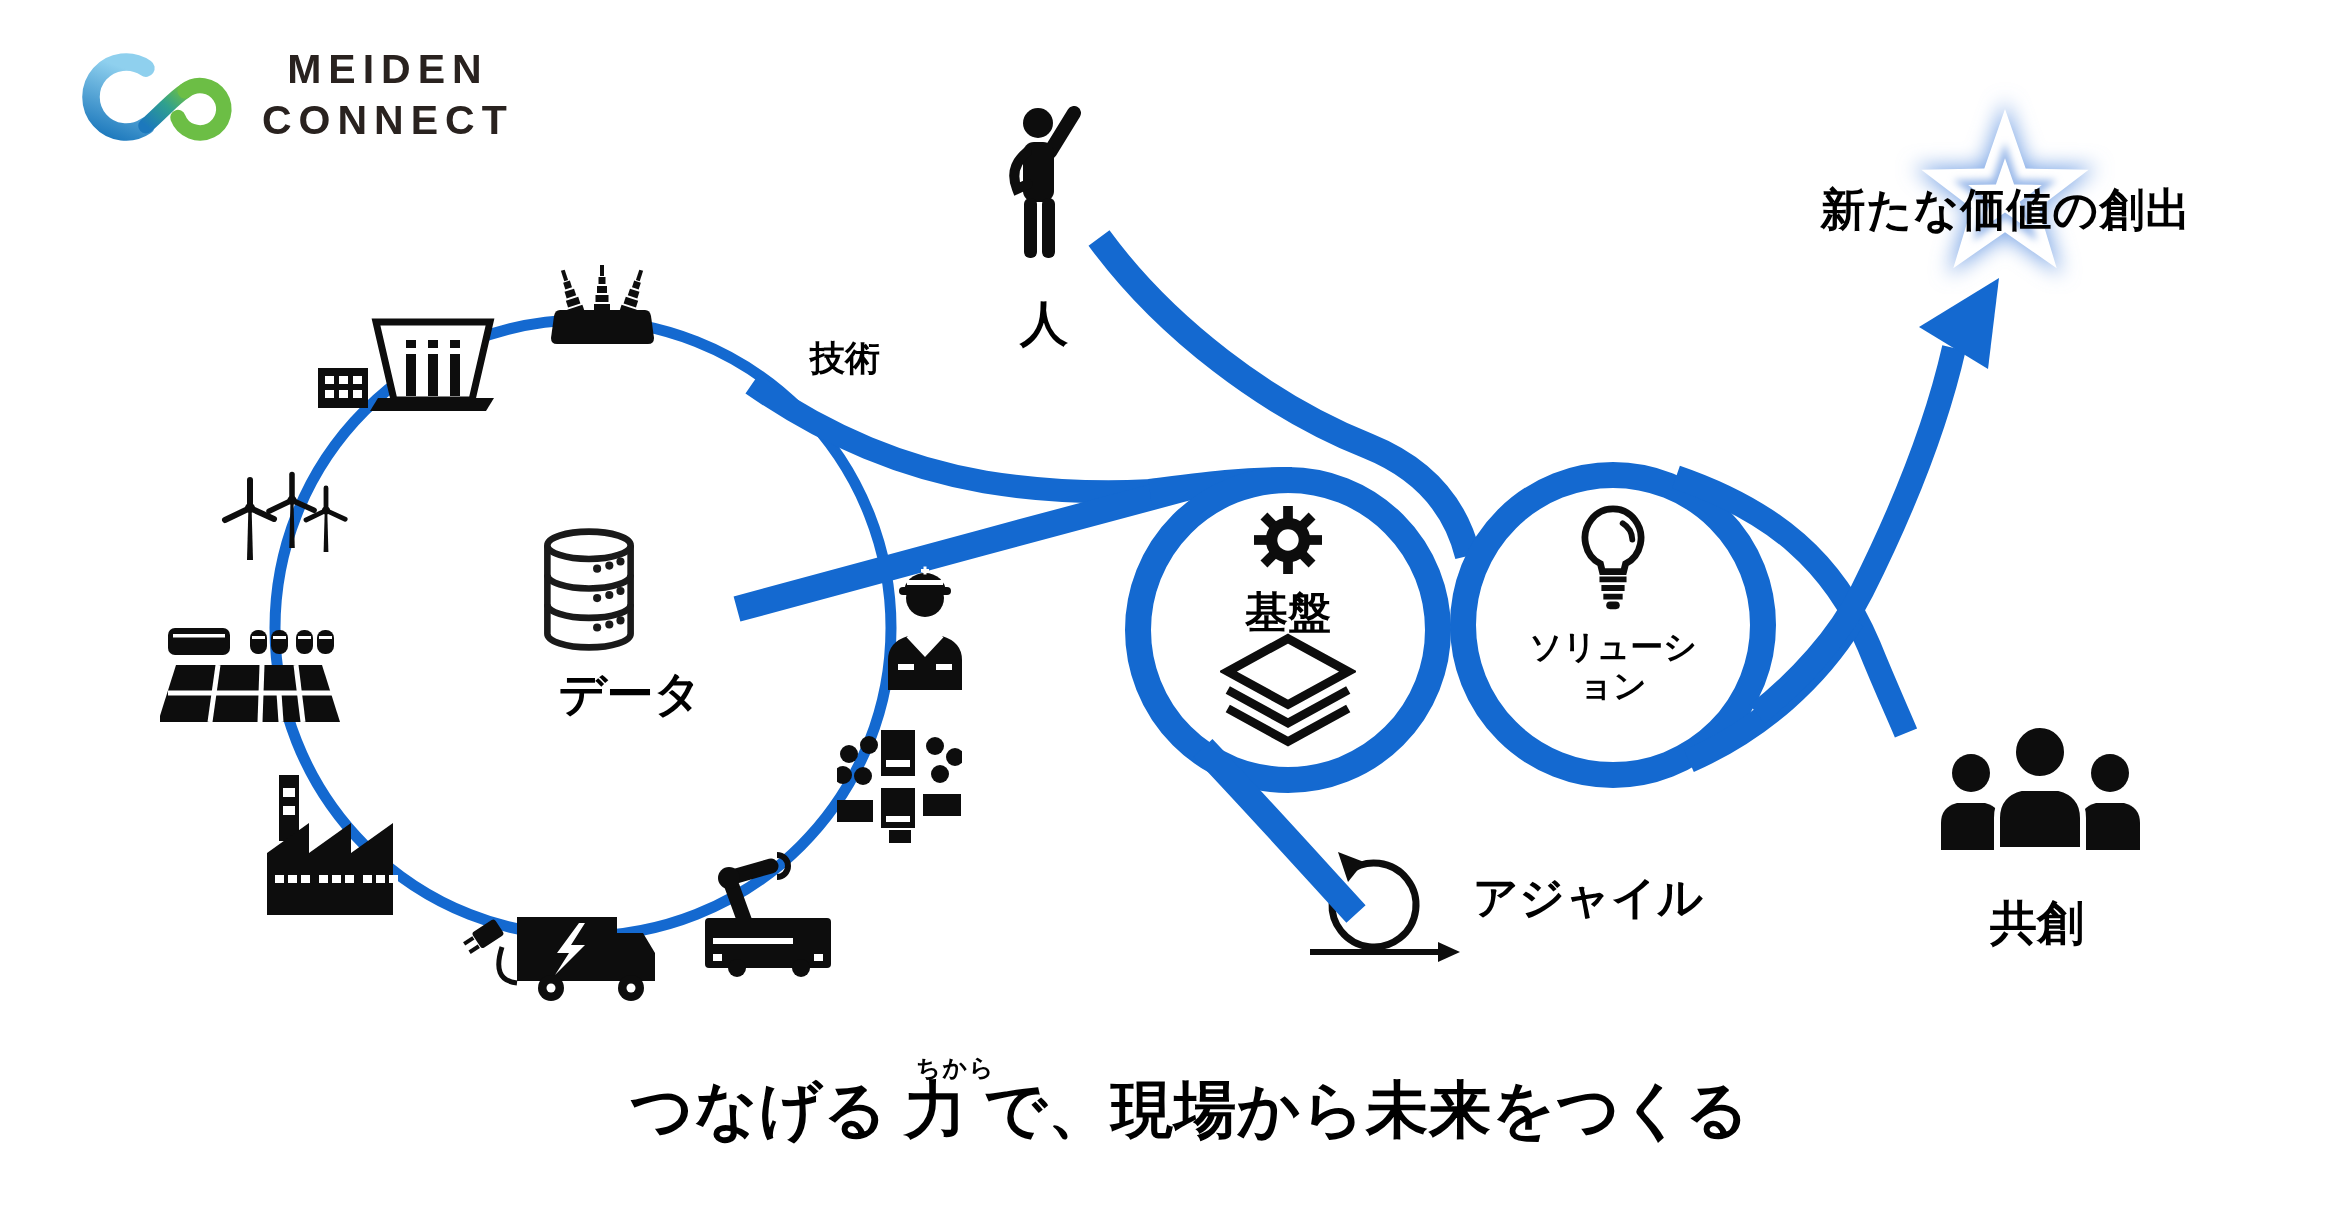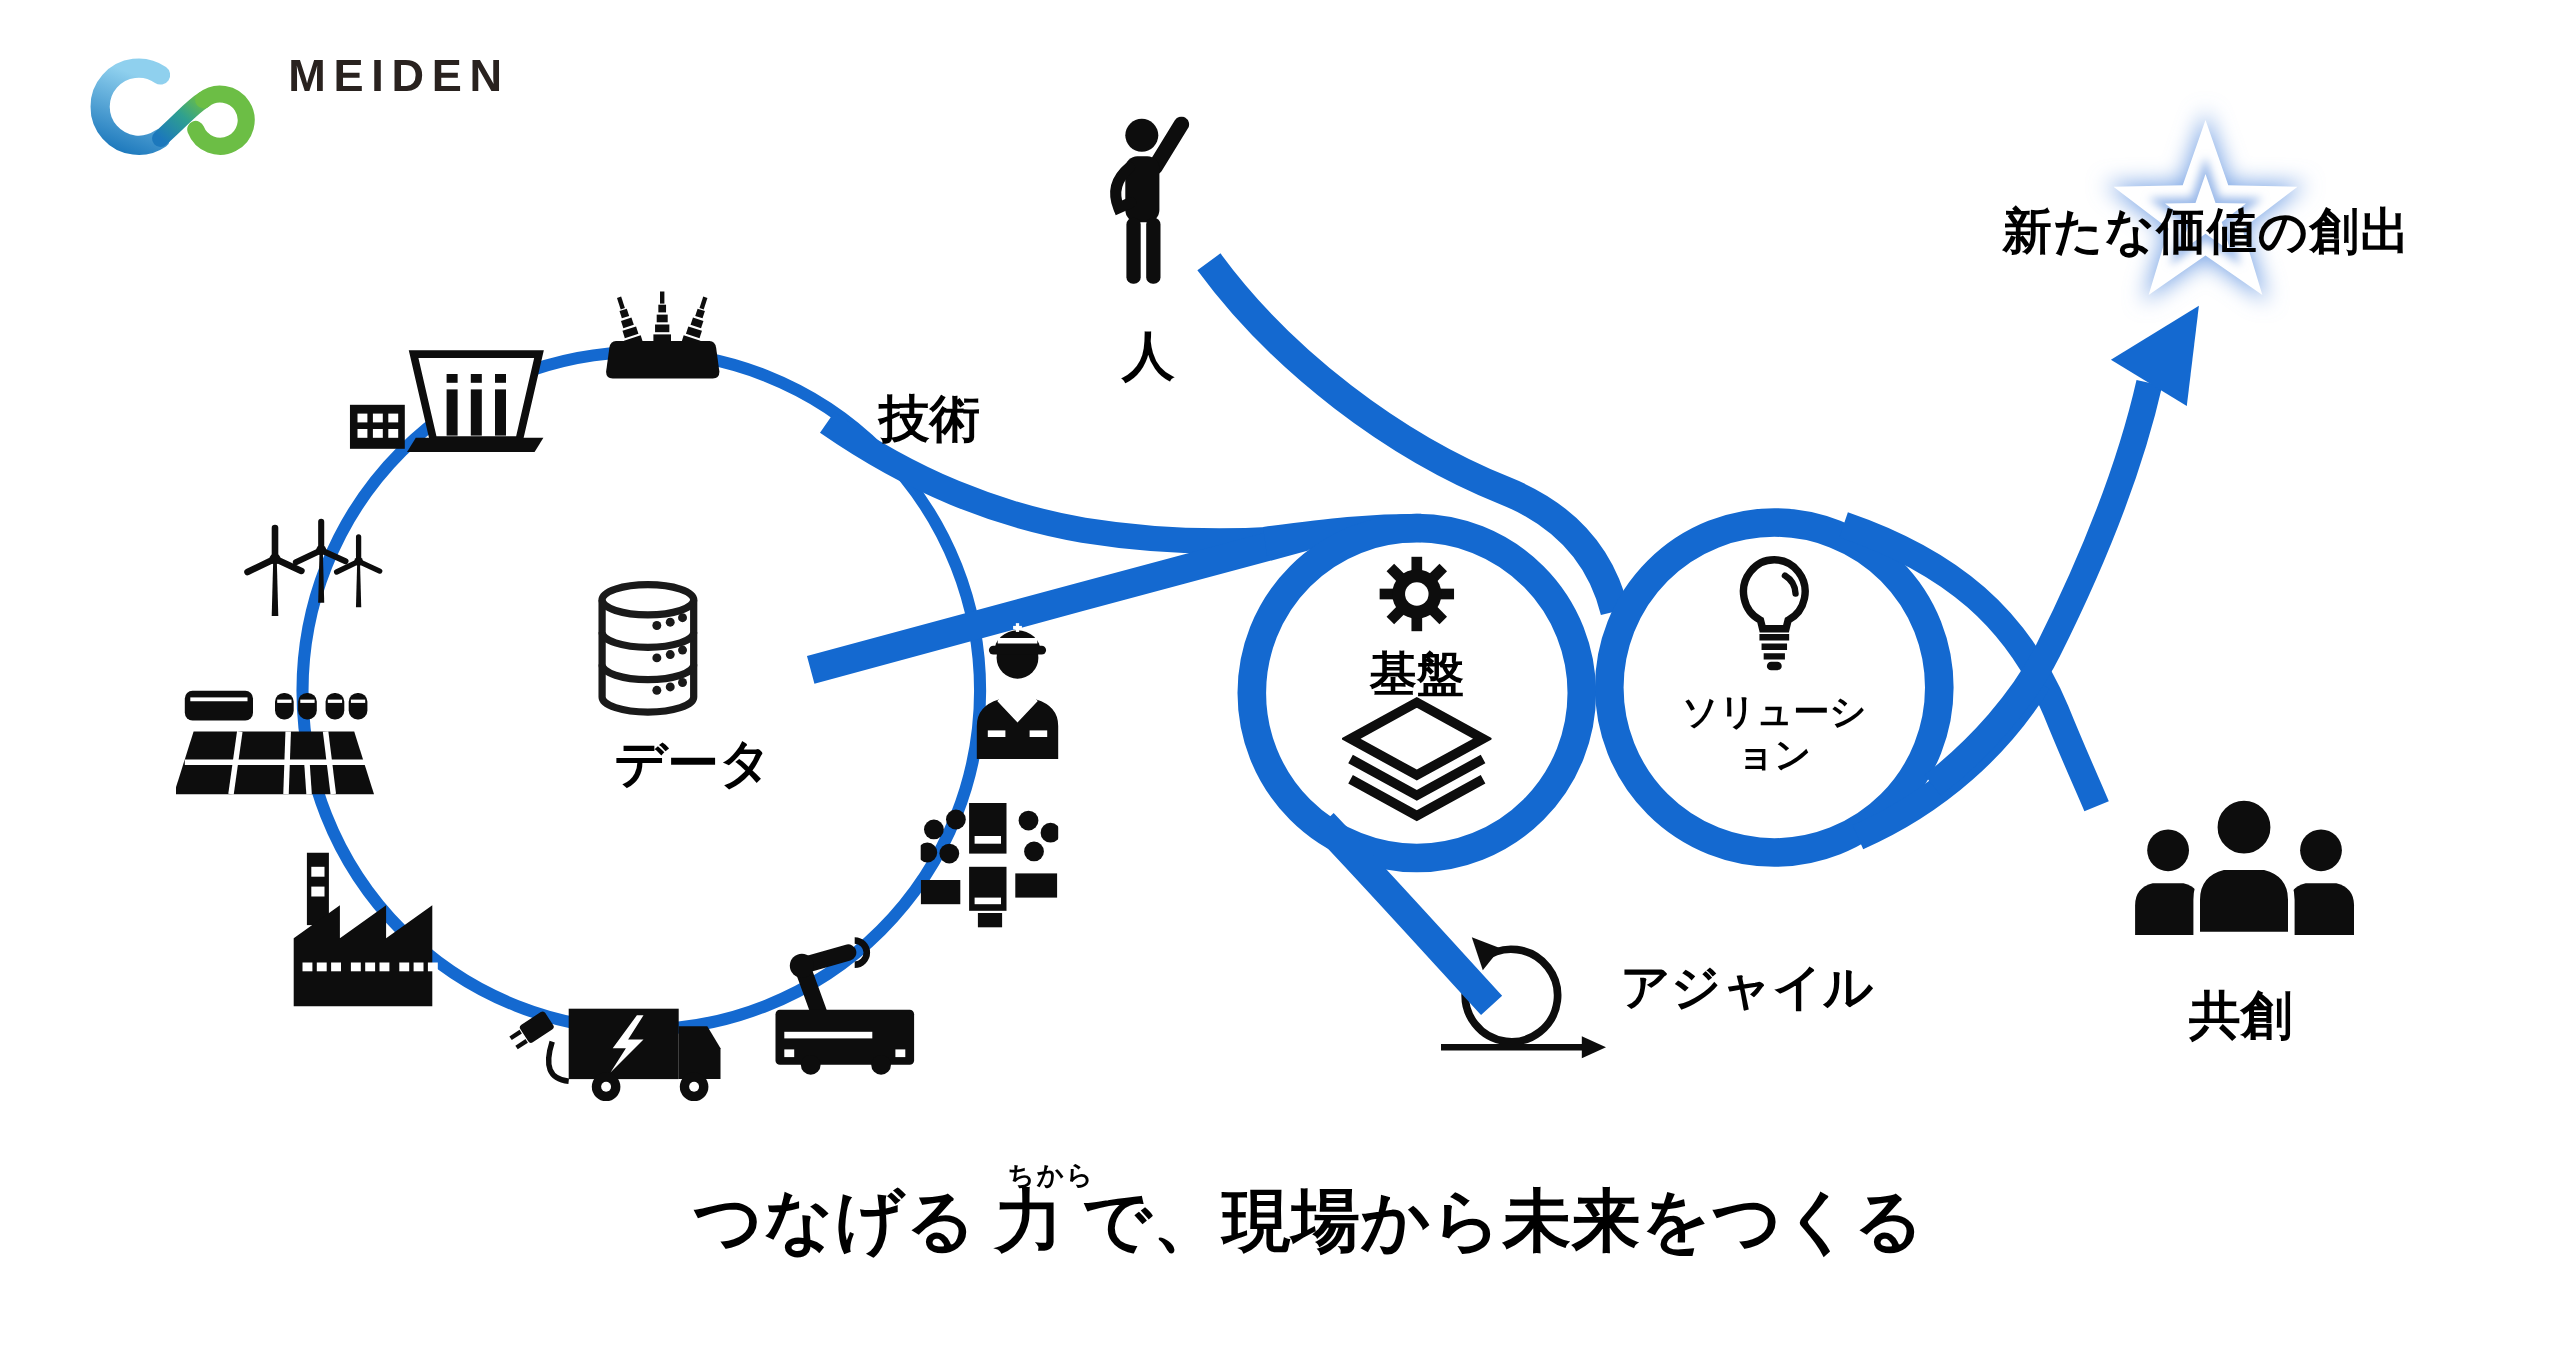--- a/index.html
+++ b/index.html
@@ -46,20 +46,21 @@
           <stop offset="0.55" stop-color="#2FA08F"></stop>
           <stop offset="1" stop-color="#6CBE45"></stop>
       </linearGradient>
     </defs>
     <path d="M62,22 A34,34 0 1 0 62,78" stroke="url(#lgC)" stroke-width="17" fill="none" stroke-linecap="round"></path>
     <path d="M62,78 C82,60 90,50 100,44" stroke="url(#lgS)" stroke-width="15" fill="none" stroke-linecap="round"></path>
     <path d="M100,44 A23,23 0 1 1 93,70" stroke="#6CBE45" stroke-width="15" fill="none" stroke-linecap="round"></path>
   </svg>
   <div id="logo-text">
     <div>MEIDEN</div>
+    <div>CONNECT</div>
   </div>
 
   <svg id="bg-lines" width="2332" height="1232" viewBox="0 0 2332 1232">
     <defs>
       <filter id="glow" x="-60%" y="-60%" width="220%" height="220%">
         <feGaussianBlur stdDeviation="9"></feGaussianBlur>
       </filter>
       <filter id="glow2" x="-80%" y="-80%" width="260%" height="260%">
         <feGaussianBlur stdDeviation="6"></feGaussianBlur>
       </filter>
@@ -369,21 +370,21 @@
     <g fill="#0d0d0d">
       <circle cx="38" cy="50" r="19"></circle>
       <path d="M8,127 V100 Q8,84 24,80 H52 Q68,84 68,100 V127 Z"></path>
       <circle cx="177" cy="50" r="19"></circle>
       <path d="M147,127 V100 Q147,84 163,80 H191 Q207,84 207,100 V127 Z"></path>
       <circle cx="107" cy="29" r="27" stroke="#fff" stroke-width="6"></circle>
       <path d="M64,127 V95 Q64,71 88,65 H126 Q150,71 150,95 V127 Z" stroke="#fff" stroke-width="6"></path>
     </g>
   </svg>
 
-  <div class="lbl center" style="left:845px;top:350px;font-size:46px;">技術</div>
+  <div class="lbl center" style="left:845px;top:335px;font-size:35px;">技術</div>
 
   <div class="lbl center" style="left:1044px;top:292px;font-size:48px;">人</div>
 
   <div class="lbl center" style="left:590px;top:663px;font-size:47px;margin-left:40px;">データ</div>
 
   <div class="lbl center" style="left:1288px;top:584px;font-size:43px;">基盤</div>
 
   <div id="solution-label" class="lbl center" style="left:1613px;top:628px;">ソリューション</div>
 
   <div class="lbl center" style="left:1578px;top:868px;font-size:45px;margin-left:10px;">アジャイル</div>

